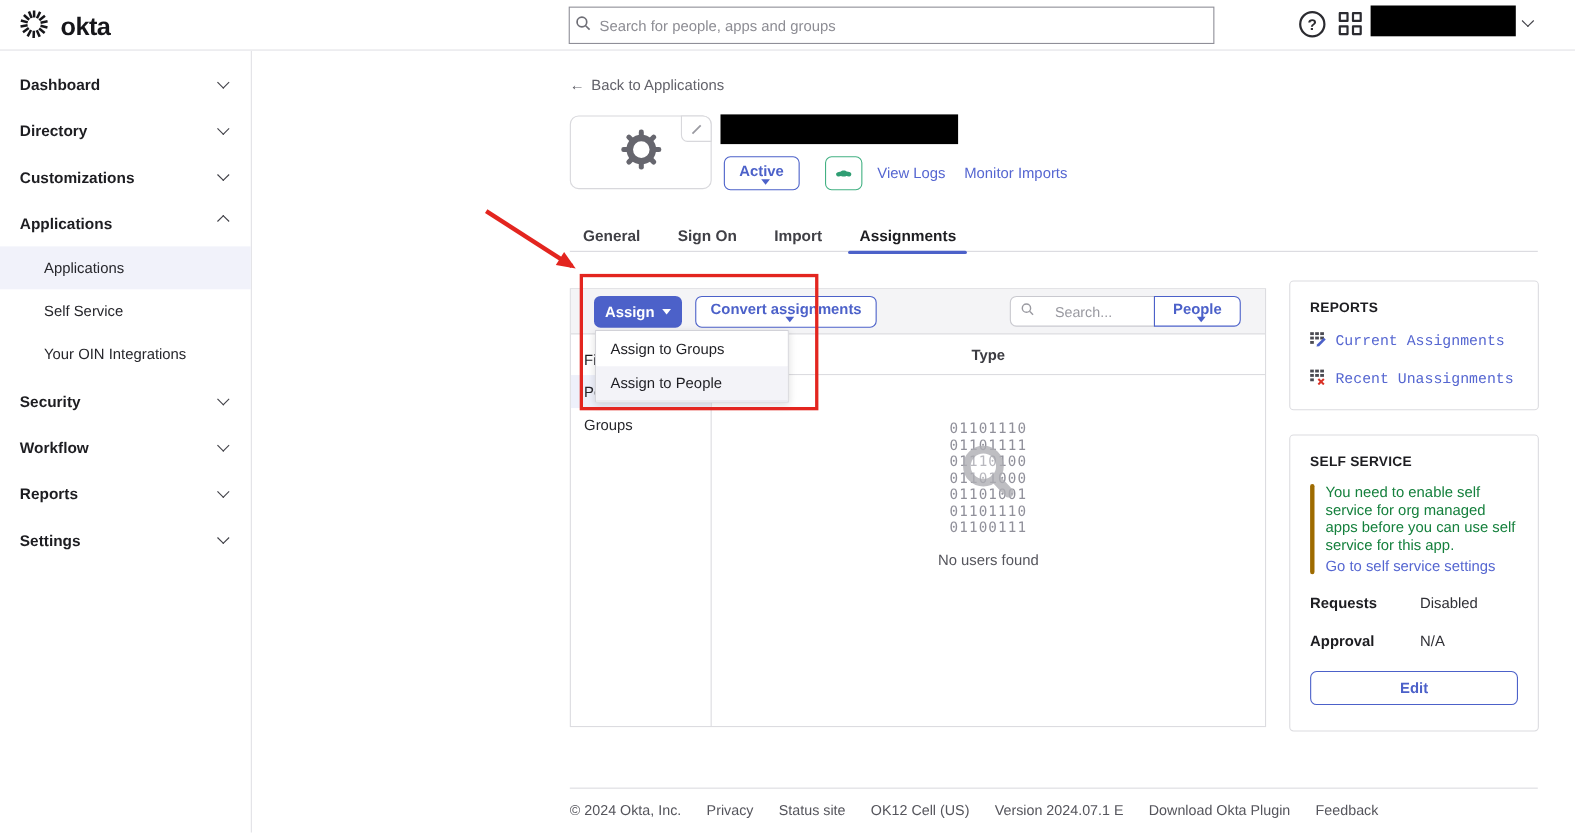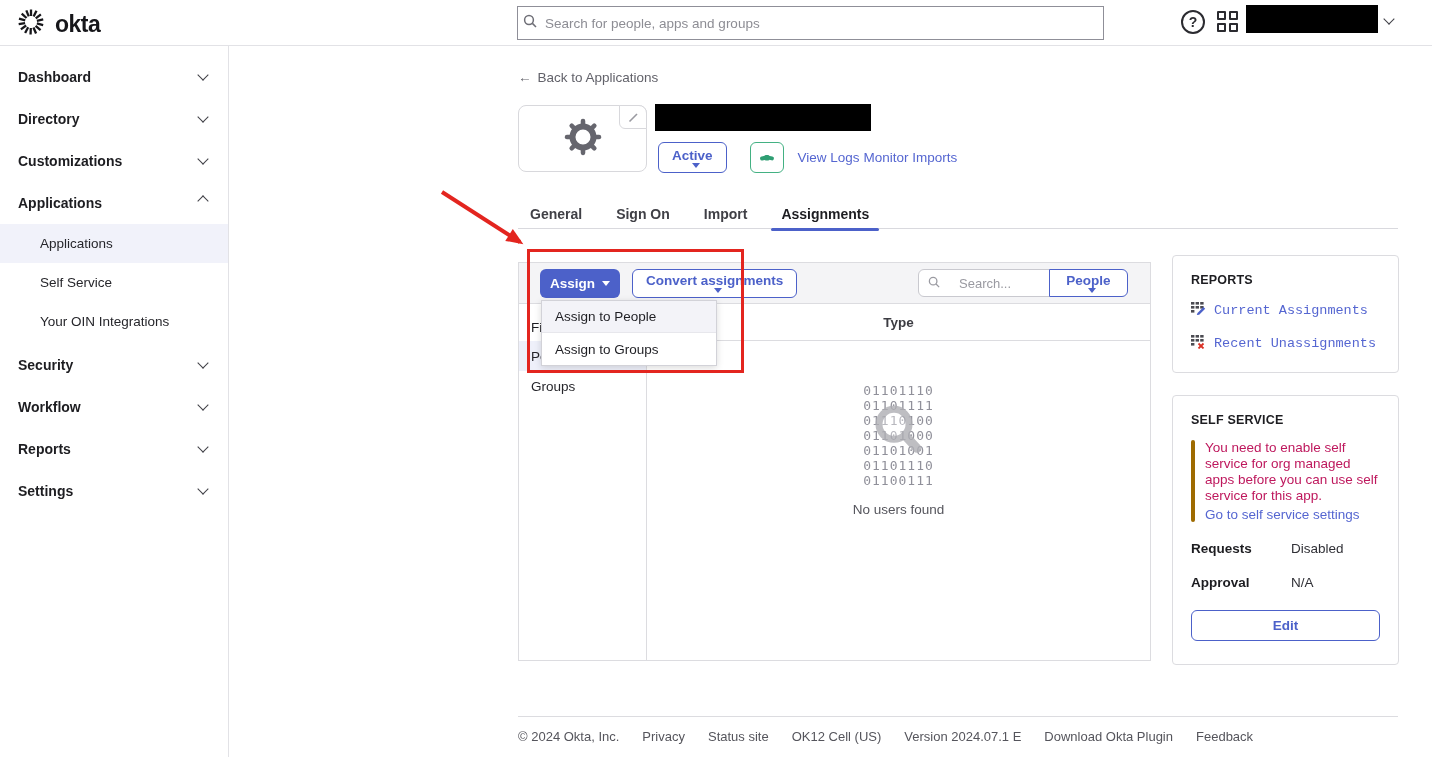--- a/index.html
+++ b/index.html
@@ -44,21 +44,21 @@
       display:flex; align-items:center; justify-content:center; }
   .edit-corner { position:absolute; right:-1px; top:-1px; width:28px; height:24px; border:1px solid #d8d8dc; border-radius:0 8px 0 6px;
       display:flex; align-items:center; justify-content:center; background:#fff; cursor:pointer; }
   .redacted-appname { position:absolute; left:655px; top:104px; width:216px; height:27px; background:#000; }
   .header-actions { position:absolute; left:658px; top:142px; height:31px; display:flex; align-items:center; }
   .btn-outline-blue { height:31px; border:1px solid #4c61c9; border-radius:6px; background:#fff; color:#4c61c9;
       font-weight:700; font-size:13.5px; display:flex; align-items:center; justify-content:center; padding:0 13px; cursor:pointer; font-family:"Liberation Sans",sans-serif;flex-direction:column; }
   .caret { display:inline-block; width:0; height:0; border-left:4px solid transparent; border-right:4px solid transparent; border-top:5px solid currentColor; margin-left:7px; }
   .green-btn { margin-left:23px; width:34px; height:31px; border:1px solid #43b183; border-radius:6px; background:#fff; display:flex; align-items:center; justify-content:center; cursor:pointer; }
   .hdr-link { margin-left:14px; font-size:13.5px; color:#5566d1; cursor:pointer; }
-  .hdr-link + .hdr-link { margin-left:4px; }
+  .hdr-link + .hdr-link { margin-left:17px; }
 
   
   .tabs { position:absolute; left:518px; top:199px; width:880px; height:30px; border-bottom:1px solid #d9d9de; padding-left:10px; display:flex; }
   .tab { position:relative; height:30px; display:flex; align-items:center; padding:0 2px; margin-right:30px; font-size:14px; font-weight:700; color:#404046; cursor:pointer; }
   .tab.active { color:#1d1d21; }
   .tab.active::after { content:""; position:absolute; left:-8px; right:-8px; bottom:-2px; height:3px; background:#4c61c9; border-radius:2px; }
 
   
   .card { position:absolute; left:518px; top:262px; width:633px; height:399px; border:1px solid #dcdce0; background:#fff; }
   .card-toolbar { height:41px; background:#f4f4f6; border-bottom:1px solid #dcdce0; display:flex; align-items:center; padding-left:21px; }
@@ -96,21 +96,21 @@
   .anno-arrow { position:absolute; left:438px; top:186px; z-index:40; pointer-events:none; }
 
   
   .rail-card { position:absolute; width:227px; border:1px solid #dcdce0; border-radius:4px; background:#fff; padding:17px 18px; }
   .rail-reports { left:1172px; top:255px; height:118px; }
   .rail-self { left:1172px; top:395px; height:270px; }
   .rail-title { font-size:12.5px; font-weight:700; color:#1d1d21; letter-spacing:0.2px; }
   .report-link { margin-top:14px; display:flex; align-items:center; gap:8px; font-size:13.5px; color:#5566d1; cursor:pointer;font-family:Liberation Mono, monospace; }
   .warn-row { margin-top:13px; display:flex; gap:10px; }
   .warn-bar { width:4px; background:#9e6b00; border-radius:2px; flex-shrink:0; }
-  .warn-text { font-size:13.5px; color:#be185d; line-height:16px; }
+  .warn-text { font-size:13.5px; color:#15803d; line-height:16px; }
   .warn-link { display:block; margin-top:3px; font-size:13.5px; color:#5566d1; cursor:pointer; }
   .kv-row { margin-top:19px; display:flex; font-size:13.5px; }
   .kv-label { width:100px; font-weight:700; color:#1d1d21; }
   .kv-value { color:#303036; }
   .btn-edit { margin-top:20px; width:100%; height:31px; }
 
   
   .footer-line { position:absolute; left:518px; top:716px; width:880px; border-top:1px solid #dcdce0; }
   .footer-row { position:absolute; left:518px; top:729px; display:flex; gap:23px; font-size:13px; color:#55555c; }
   .footer-row span { cursor:pointer; }
@@ -325,22 +325,22 @@
               </svg>
             </span>
           </div>
           <div class="empty-msg">No users found</div>
         </div>
       </div>
     </div>
   </div>
 
   <div class="assign-menu">
+    <div class="assign-menu-item">Assign to Groups</div>
     <div class="assign-menu-item hover">Assign to People</div>
-    <div class="assign-menu-item">Assign to Groups</div>
   </div>
 
   <div class="anno-box"></div>
   <span class="anno-arrow">
     <svg width="110" height="72" viewBox="0 0 110 72">
       <defs>
         <marker id="ah" markerUnits="userSpaceOnUse" markerWidth="22" markerHeight="22" refX="15" refY="10" orient="auto">
           <path d="M2,3 L19,10 L2,17 z" fill="#e3251f"></path>
         </marker>
       </defs>

